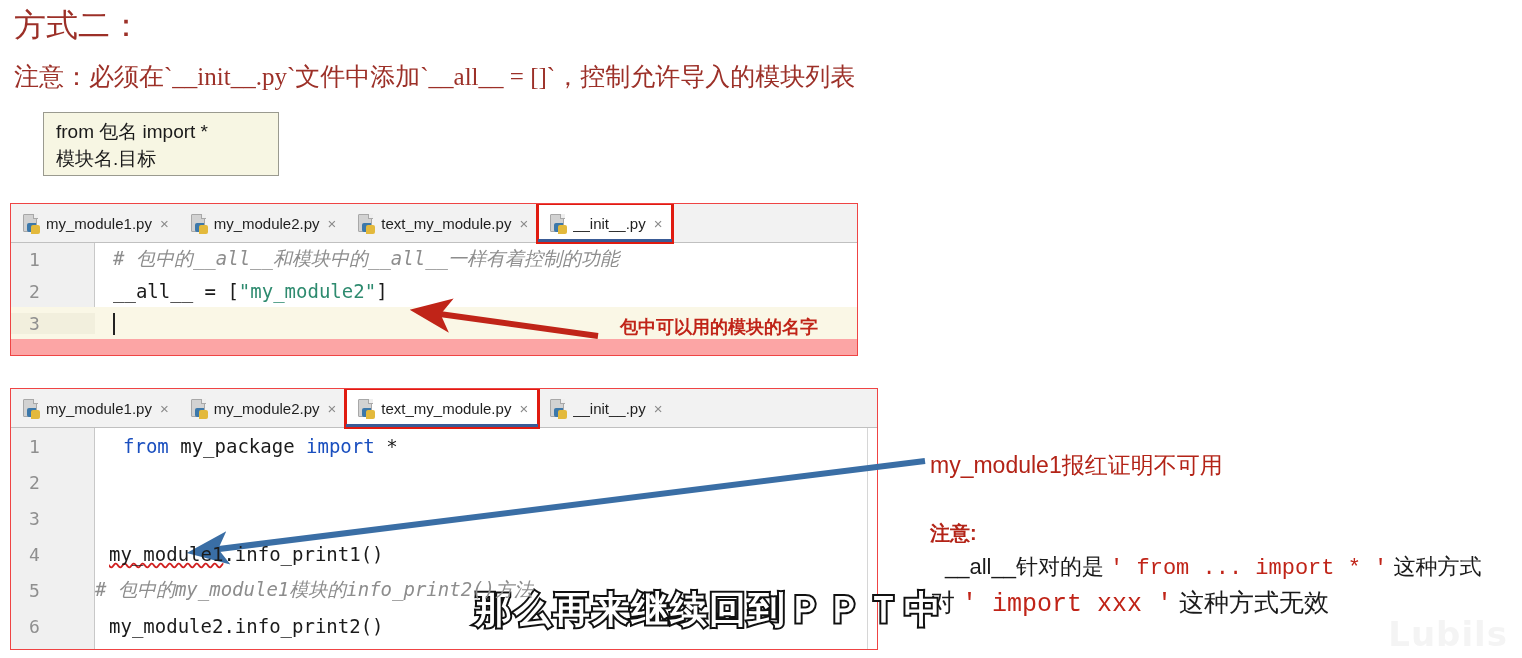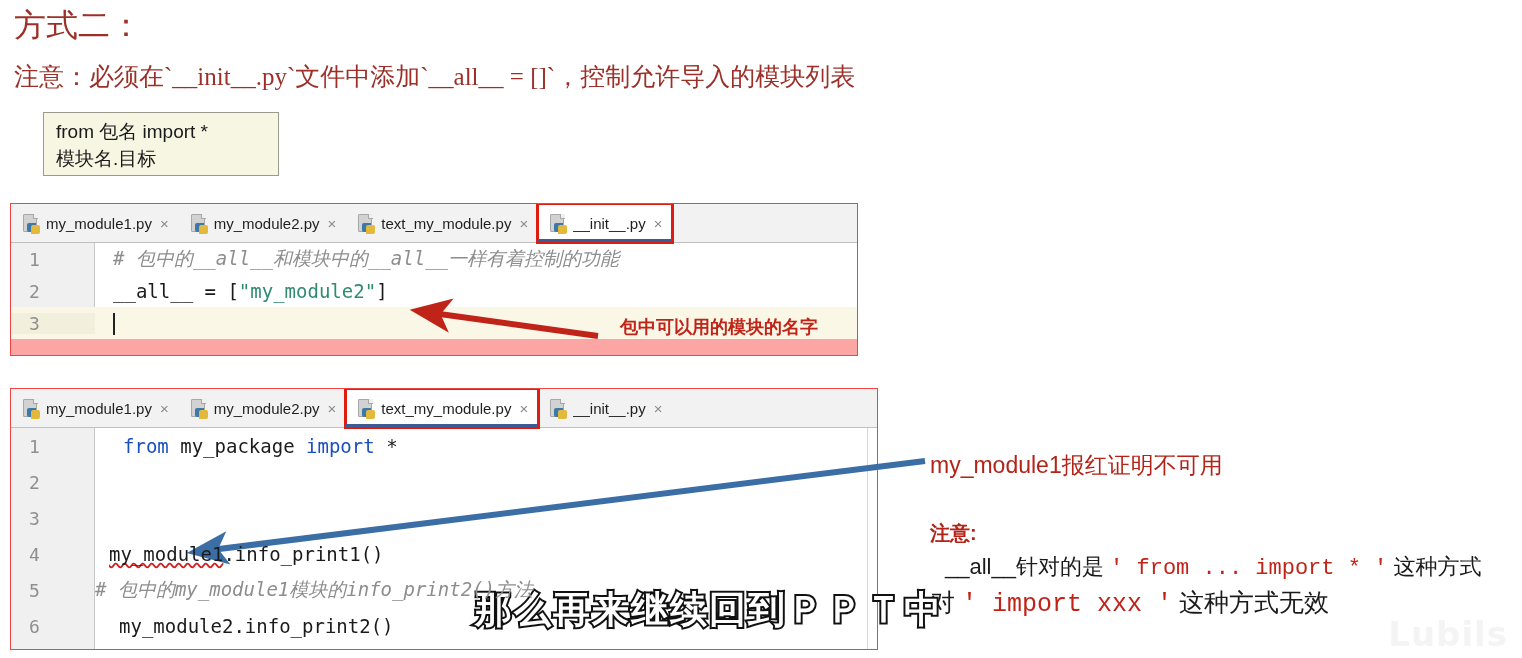--- a/index.html
+++ b/index.html
@@ -405,21 +405,21 @@
     <div class="coderow" style="height:36px;">
       <span class="ln">4</span>
       <span class="ctext" style="padding-left:14px;"><span class="err-underline">my_module1</span><span>.info_print1()</span></span>
     </div>
     <div class="coderow" style="height:36px;">
       <span class="ln">5</span>
       <span class="ctext cmt" style="padding-left:0;"># 包中的my_module1模块的info_print2()方法</span>
     </div>
     <div class="coderow" style="height:36px;">
       <span class="ln">6</span>
-      <span class="ctext" style="padding-left:24px;">my_module2.info_print2()</span>
+      <span class="ctext" style="padding-left:14px;">my_module2.info_print2()</span>
     </div>
   </div>
 </div>
 
 <svg class="overlay">
   <defs>
     <marker id="redhead" markerWidth="7" markerHeight="7" refX="5.6" refY="3.5" orient="auto">
       <path d="M7,3.5 L0,0.6 L1.8,3.5 L0,6.4 Z" fill="#c02418"></path>
     </marker>
     <marker id="bluehead" markerWidth="7" markerHeight="7" refX="5.6" refY="3.5" orient="auto">

